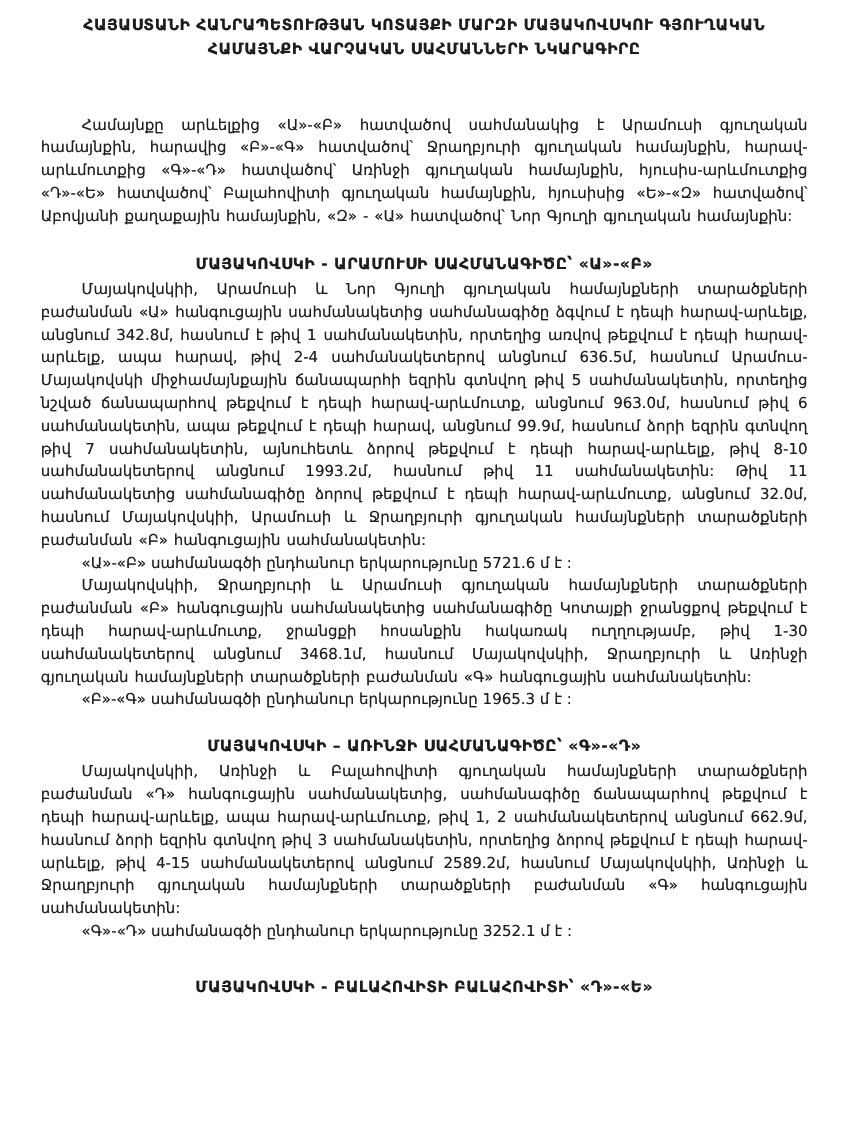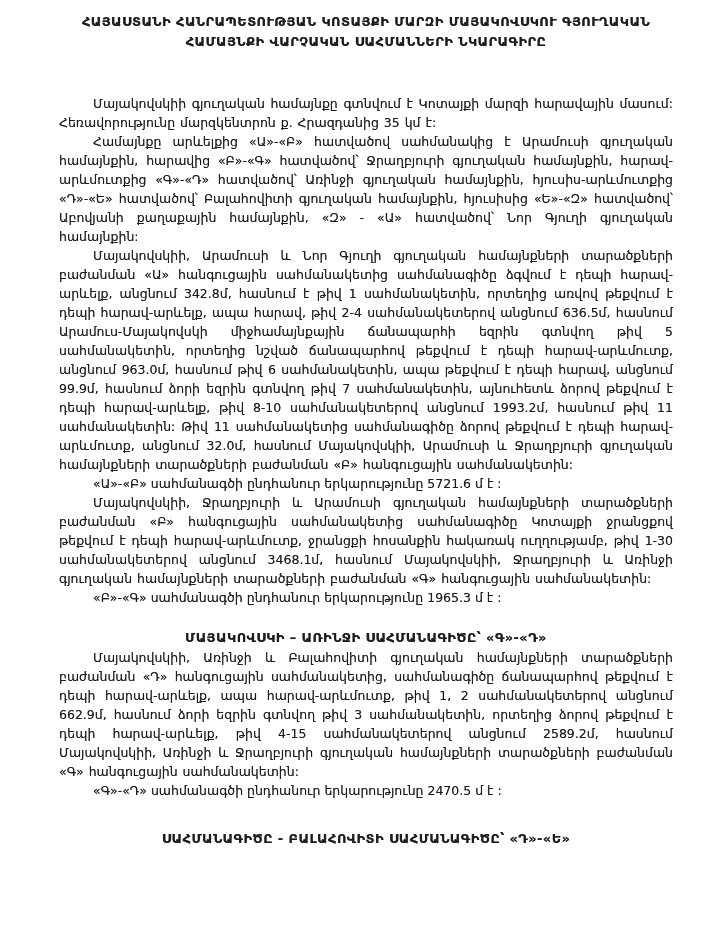--- a/index.html
+++ b/index.html
@@ -9,21 +9,21 @@
   }
   body {
     width: 717px;
     height: 941px;
     overflow: hidden;
     font-family: "DejaVu Sans", sans-serif;
     color: #1d1d1d;
     text-shadow: 0 0 0.4px rgba(20,20,20,0.55);
   }
   .page {
-    padding: 12px 44px 0 59px;
+    padding: 12px 44px 0 34px;
   }
   .doc-title {
     text-align: center;
     font-size: 13px;
     font-weight: 700;
     letter-spacing: 0.4px;
     line-height: 20px;
     margin: 0 6px;
   }
   .intro {
@@ -57,29 +57,29 @@
   }
 </style>
 </head>
 <body>
 
 <div class="page">
 
   <div class="doc-title">ՀԱՅԱՍՏԱՆԻ ՀԱՆՐԱՊԵՏՈՒԹՅԱՆ ԿՈՏԱՅՔԻ ՄԱՐԶԻ ՄԱՅԱԿՈՎՍԿՈՒ ԳՅՈՒՂԱԿԱՆ ՀԱՄԱՅՆՔԻ ՎԱՐՉԱԿԱՆ ՍԱՀՄԱՆՆԵՐԻ ՆԿԱՐԱԳԻՐԸ</div>
 
   <div class="intro">
-    <p class="body-par">Մայակովսկիի գյուղական համայնքը գտնվում է Կոտայքի մարզի հարավային մասում: Հեռավորությունը մարզկենտրոն ք. Հրազդանից 35 կմ է:</p>
     <p class="body-par">Համայնքը արևելքից «Ա»-«Բ» հատվածով սահմանակից է Արամուսի գյուղական համայնքին, հարավից «Բ»-«Գ» հատվածով՝ Ջրաղբյուրի գյուղական համայնքին, հարավ-արևմուտքից «Գ»-«Դ» հատվածով՝ Առինջի գյուղական համայնքին, հյուսիս-արևմուտքից «Դ»-«Ե» հատվածով՝ Բալահովիտի գյուղական համայնքին, հյուսիսից «Ե»-«Զ» հատվածով՝ Աբովյանի քաղաքային համայնքին, «Զ» - «Ա» հատվածով՝ Նոր Գյուղի գյուղական համայնքին:</p>
   </div>
 
+  <div class="section-heading h1">ՄԱՅԱԿՈՎՍԿԻ - ԱՐԱՄՈՒՍԻ ՍԱՀՄԱՆԱԳԻԾԸ՝ «Ա»-«Բ»</div>
   <p class="body-par sec-body">Մայակովսկիի, Արամուսի և Նոր Գյուղի գյուղական համայնքների տարածքների բաժանման «Ա» հանգուցային սահմանակետից սահմանագիծը ձգվում է դեպի հարավ-արևելք, անցնում 342.8մ, հասնում է թիվ 1 սահմանակետին, որտեղից առվով թեքվում է դեպի հարավ-արևելք, ապա հարավ, թիվ 2-4 սահմանակետերով անցնում 636.5մ, հասնում Արամուս-Մայակովսկի միջհամայնքային ճանապարհի եզրին գտնվող թիվ 5 սահմանակետին, որտեղից նշված ճանապարհով թեքվում է դեպի հարավ-արևմուտք, անցնում 963.0մ, հասնում թիվ 6 սահմանակետին, ապա թեքվում է դեպի հարավ, անցնում 99.9մ, հասնում ձորի եզրին գտնվող թիվ 7 սահմանակետին, այնուհետև ձորով թեքվում է դեպի հարավ-արևելք, թիվ 8-10 սահմանակետերով անցնում 1993.2մ, հասնում թիվ 11 սահմանակետին: Թիվ 11 սահմանակետից սահմանագիծը ձորով թեքվում է դեպի հարավ-արևմուտք, անցնում 32.0մ, հասնում Մայակովսկիի, Արամուսի և Ջրաղբյուրի գյուղական համայնքների տարածքների բաժանման «Բ» հանգուցային սահմանակետին:</p>
   <p class="len-line">«Ա»-«Բ» սահմանագծի ընդհանուր երկարությունը 5721.6 մ է :</p>
 
   <p class="body-par sec-body">Մայակովսկիի, Ջրաղբյուրի և Արամուսի գյուղական համայնքների տարածքների բաժանման «Բ» հանգուցային սահմանակետից սահմանագիծը Կոտայքի ջրանցքով թեքվում է դեպի հարավ-արևմուտք, ջրանցքի հոսանքին հակառակ ուղղությամբ, թիվ 1-30 սահմանակետերով անցնում 3468.1մ, հասնում Մայակովսկիի, Ջրաղբյուրի և Առինջի գյուղական համայնքների տարածքների բաժանման «Գ» հանգուցային սահմանակետին:</p>
   <p class="len-line">«Բ»-«Գ» սահմանագծի ընդհանուր երկարությունը 1965.3 մ է :</p>
 
   <div class="section-heading h3">ՄԱՅԱԿՈՎՍԿԻ – ԱՌԻՆՋԻ ՍԱՀՄԱՆԱԳԻԾԸ՝ «Գ»-«Դ»</div>
   <p class="body-par sec-body">Մայակովսկիի, Առինջի և Բալահովիտի գյուղական համայնքների տարածքների բաժանման «Դ» հանգուցային սահմանակետից, սահմանագիծը ճանապարհով թեքվում է դեպի հարավ-արևելք, ապա հարավ-արևմուտք, թիվ 1, 2 սահմանակետերով անցնում 662.9մ, հասնում ձորի եզրին գտնվող թիվ 3 սահմանակետին, որտեղից ձորով թեքվում է դեպի հարավ-արևելք, թիվ 4-15 սահմանակետերով անցնում 2589.2մ, հասնում Մայակովսկիի, Առինջի և Ջրաղբյուրի գյուղական համայնքների տարածքների բաժանման «Գ» հանգուցային սահմանակետին:</p>
-  <p class="len-line">«Գ»-«Դ» սահմանագծի ընդհանուր երկարությունը 2470.5 մ է :</p>
+  <p class="len-line">«Գ»-«Դ» սահմանագծի ընդհանուր երկարությունը 3252.1 մ է :</p>
 
-  <div class="section-heading h4">ՍԱՀՄԱՆԱԳԻԾԸ - ԲԱԼԱՀՈՎԻՏԻ ՍԱՀՄԱՆԱԳԻԾԸ՝ «Դ»-«Ե»</div>
+  <div class="section-heading h4">ՄԱՅԱԿՈՎՍԿԻ - ԲԱԼԱՀՈՎԻՏԻ ԲԱԼԱՀՈՎԻՏԻ՝ «Դ»-«Ե»</div>
 
 </div>
 
 </body></html>

